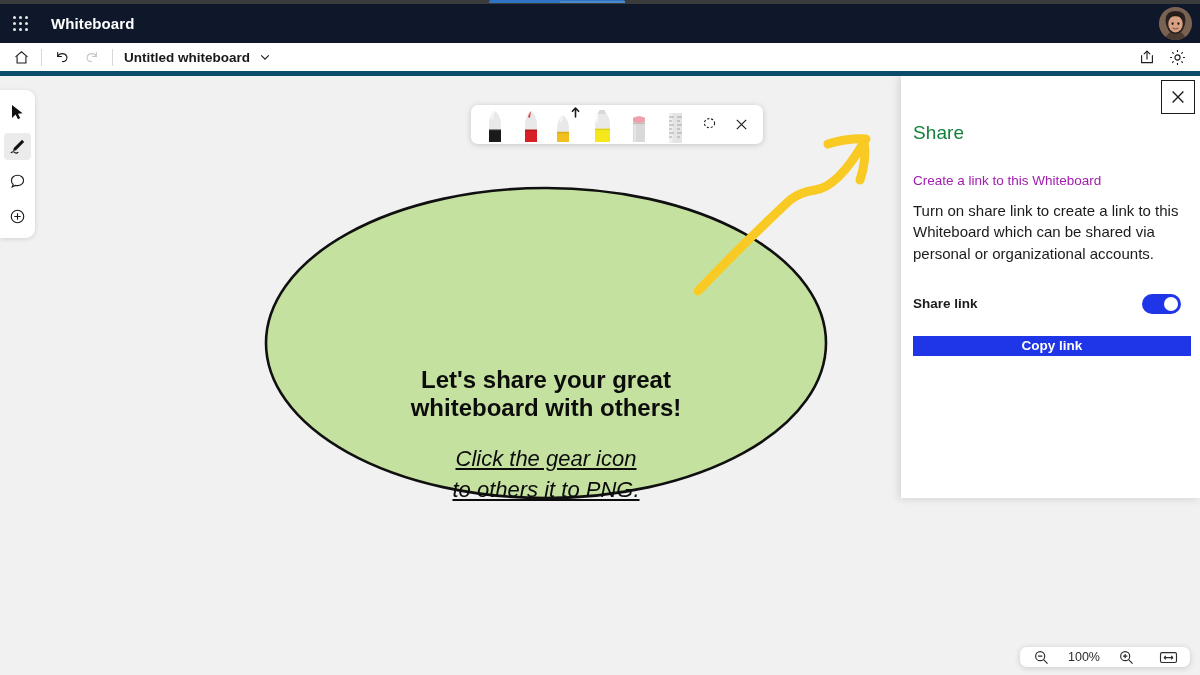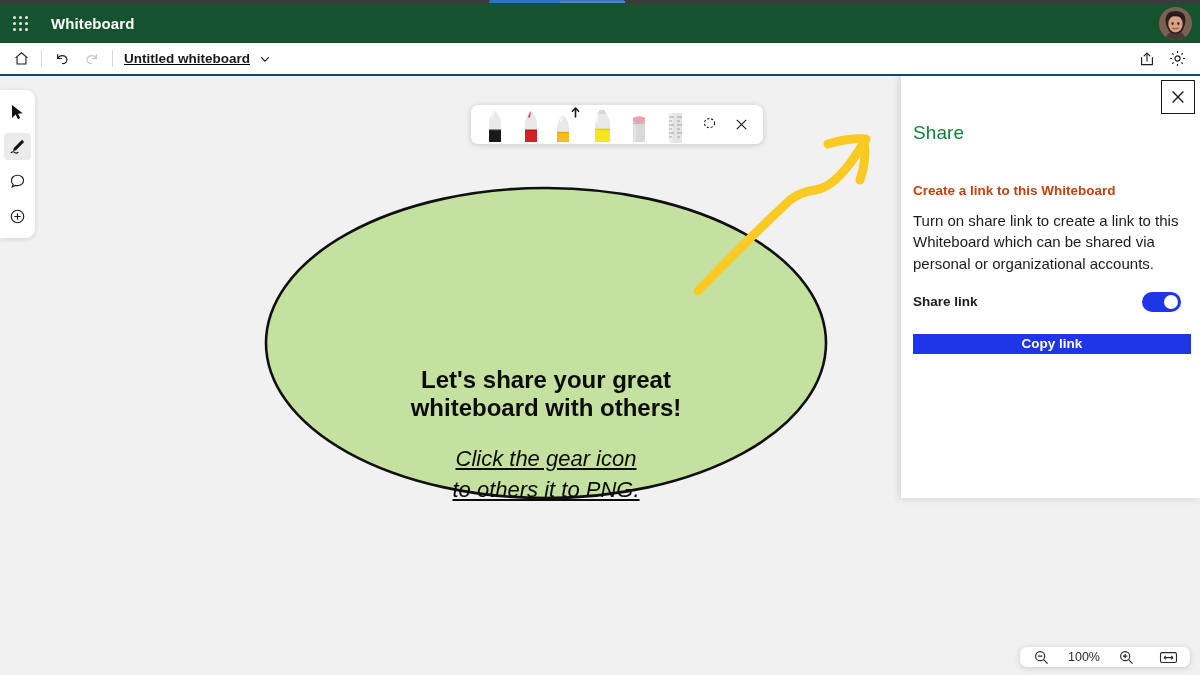--- a/index.html
+++ b/index.html
@@ -21,21 +21,21 @@
     background: #2f73c4; border-radius: 2px 2px 0 0;
   }
   .chrome-tab2 {
     position: absolute; top: 1px; left: 560px; width: 65px; height: 2px;
     background: #4d87cc;
   }
 
   
   .app-header {
     position: absolute; top: 4px; left: 0; width: 1200px; height: 39px;
-    background: #14532d; display: flex; align-items: center; z-index: 50;
+    background: #0f172a; display: flex; align-items: center; z-index: 50;
   }
   .waffle {
     width: 16px; height: 16px; margin-left: 13px;
     display: grid; grid-template-columns: repeat(3, 1fr);
     grid-template-rows: repeat(3, 1fr); gap: 2px; cursor: pointer;
   }
   .waffle i { display: block; width: 3px; height: 3px; background: #e8e8e8; border-radius: 50%; }
   .app-title {
     margin-left: 22px; color: #ffffff; font-size: 15px; font-weight: bold;
     letter-spacing: .1px;
@@ -43,22 +43,22 @@
   .avatar {
     position: absolute; right: 8px; top: 3px; width: 33px; height: 33px;
     border-radius: 50%; overflow: hidden; cursor: pointer;
     background: #6e5a4d;
   }
   .avatar svg { display: block; }
 
   
   .command-bar {
     position: absolute; top: 43px; left: 0; width: 1200px; height: 33px;
-    background: #ffffff; border-bottom: 2px solid #0c4a6e;
-    display: flex; align-items: center; z-index: 45; text-decoration: underline;
+    background: #ffffff; border-bottom: 5px solid #0c4a6e;
+    display: flex; align-items: center; z-index: 45;
   }
   .cb-btn {
     width: 30px; height: 26px; display: flex; align-items: center;
     justify-content: center; cursor: pointer; color: #1b1b1b;
   }
   .cb-btn.disabled { color: #c6c6c6; cursor: default; }
   .cb-sep { width: 1px; height: 17px; background: #d8d8d8; margin: 0 5px; }
   .doc-title {
     font-size: 13.5px; font-weight: bold; color: #191919; margin-left: 6px;
   }
@@ -117,28 +117,28 @@
     position: absolute; left: 901px; top: 76px; width: 299px; height: 422px;
     background: #ffffff; box-shadow: -2px 1px 8px rgba(0,0,0,.13); z-index: 40;
   }
   .panel-close {
     position: absolute; right: 5px; top: 4px; width: 34px; height: 34px;
     border: 1px solid #1b1b1b; background: #fff; cursor: pointer;
     display: flex; align-items: center; justify-content: center;
   }
   .panel-body { padding: 46px 12px 0 12px; }
   .panel-h1 { font-size: 19px; color: #15803d; font-weight: normal; letter-spacing: .1px; }
-  .panel-h2 { font-size: 13.5px; color: #c2410c; font-weight: bold; margin-top: 39px; }
+  .panel-h2 { font-size: 13.5px; color: #a21caf; font-weight: normal; margin-top: 29px; }
   .panel-p {
     font-size: 15px; color: #1b1b1b; margin-top: 12px; line-height: 1.42;
     max-width: 268px;
   }
   .toggle-row {
     display: flex; align-items: center; justify-content: space-between;
-    margin-top: 18px; padding-right: 7px;
+    margin-top: 30px; padding-right: 7px;
   }
   .toggle-label { font-size: 13.5px; color: #1b1b1b; font-weight: bold; }
   .toggle {
     width: 39px; height: 20px; border-radius: 10px; background: #1f35e8;
     position: relative; cursor: pointer; flex: none;
   }
   .toggle .knob {
     position: absolute; right: 3px; top: 3px; width: 14px; height: 14px;
     border-radius: 50%; background: #ffffff;
   }

